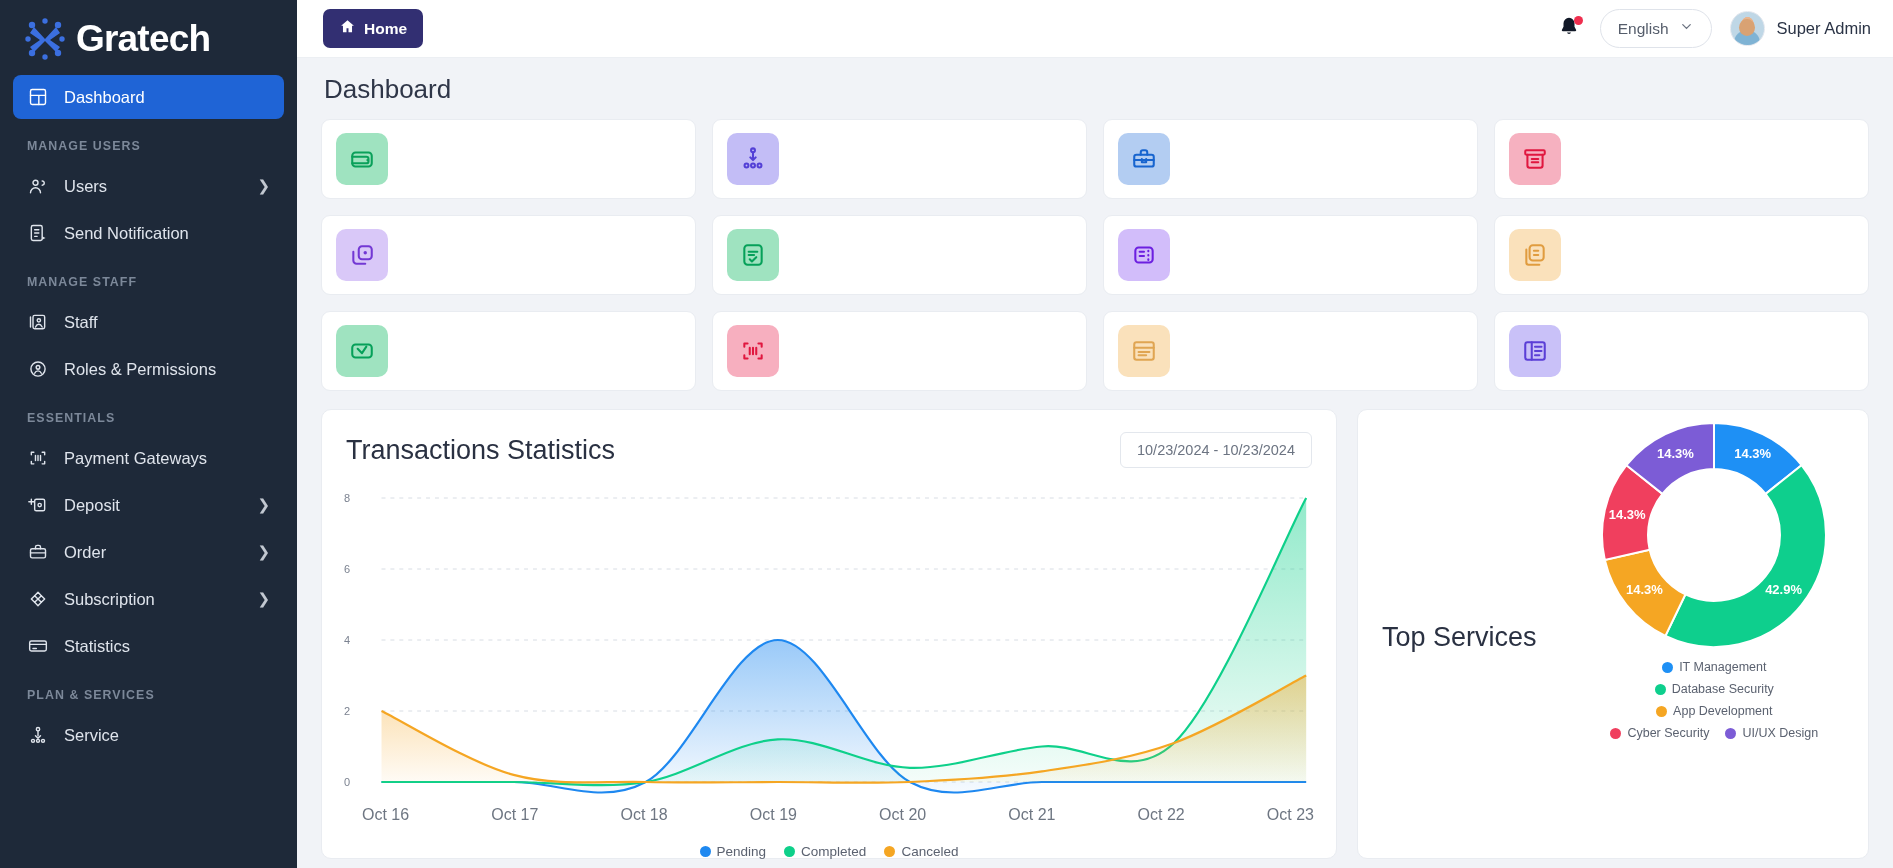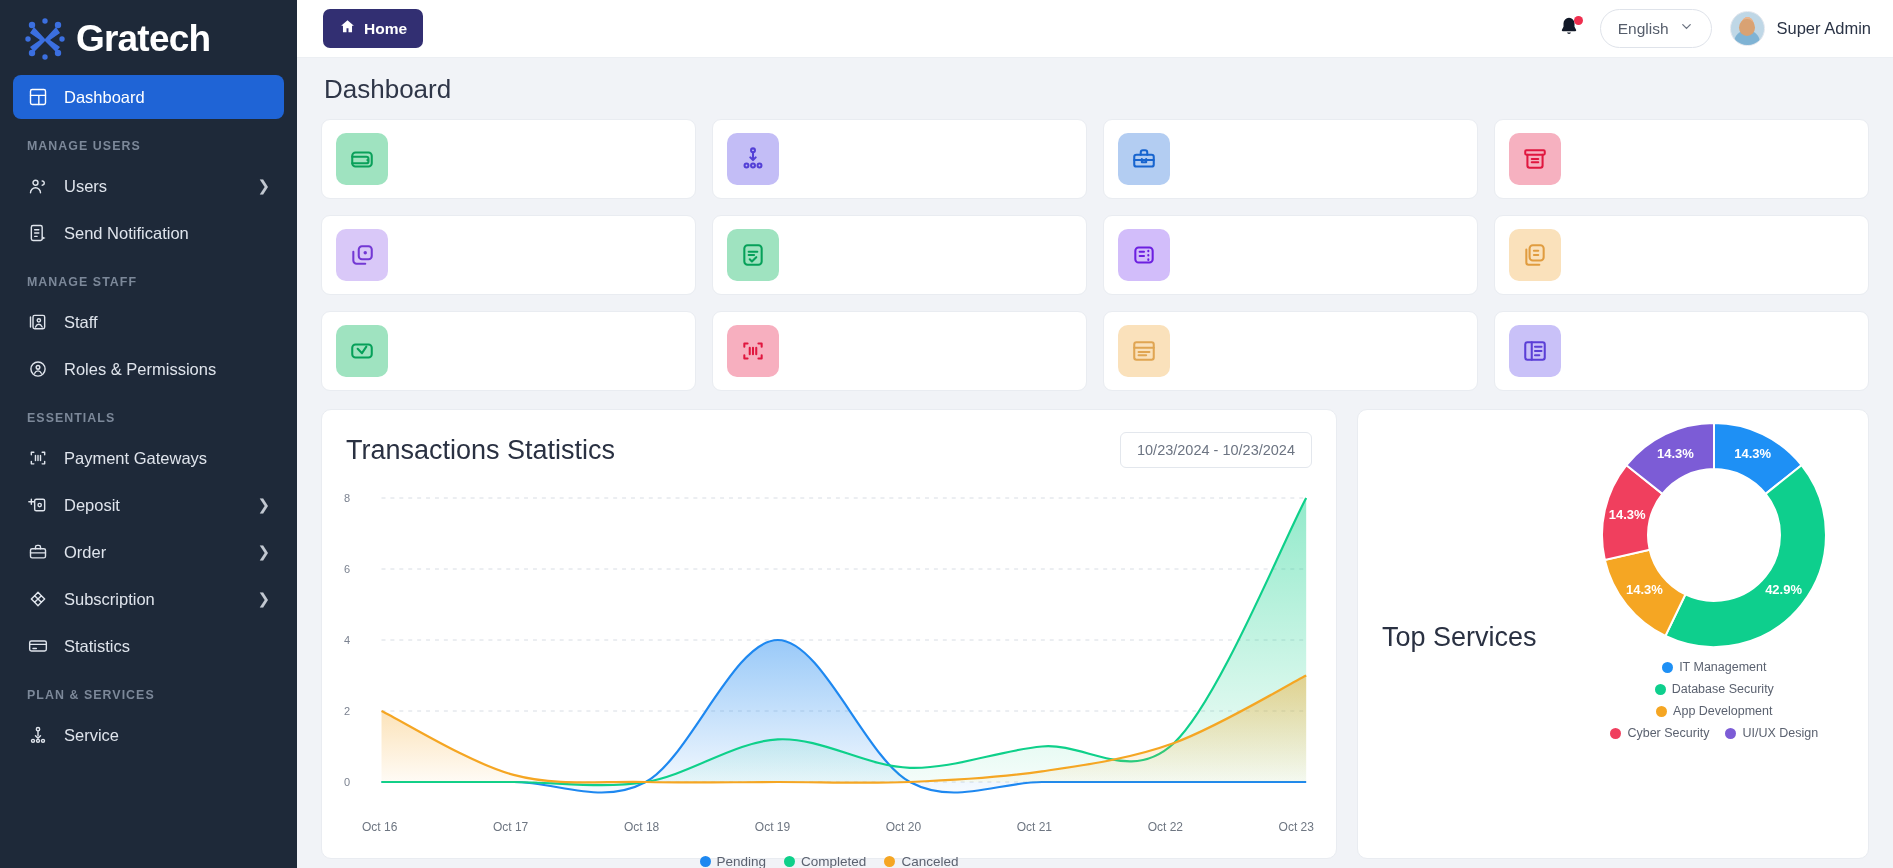--- a/index.html
+++ b/index.html
@@ -138,22 +138,22 @@
     transform: translateY(-50%);
   }
   .legend {
     display: flex; gap: 18px; justify-content: center; align-items: center;
     font-size: 13.5px; color: #5b6270; margin-top: 20px;
   }
   .legend-item { display: flex; align-items: center; gap: 6px; cursor: pointer; }
   .dot { width: 11px; height: 11px; border-radius: 50%; display: inline-block; }
   .x-labels {
     display: flex; justify-content: space-between;
-    font-size: 12px; color: #6e7682;
-    padding: 0 10px 0 28px; margin-top: 16px; align-items: center;
+    font-size: 16px; color: #6e7682;
+    padding: 0 10px 0 28px; margin-top: 2px; align-items: center;
   }
   .donut-legend {
     display: flex; flex-wrap: wrap; gap: 8px 16px; justify-content: center;
     font-size: 12.5px; color: #5b6270; padding: 0 28px 10px 28px;
   }
 </style>
 </head>
 <body>
 
 <div class="app">

